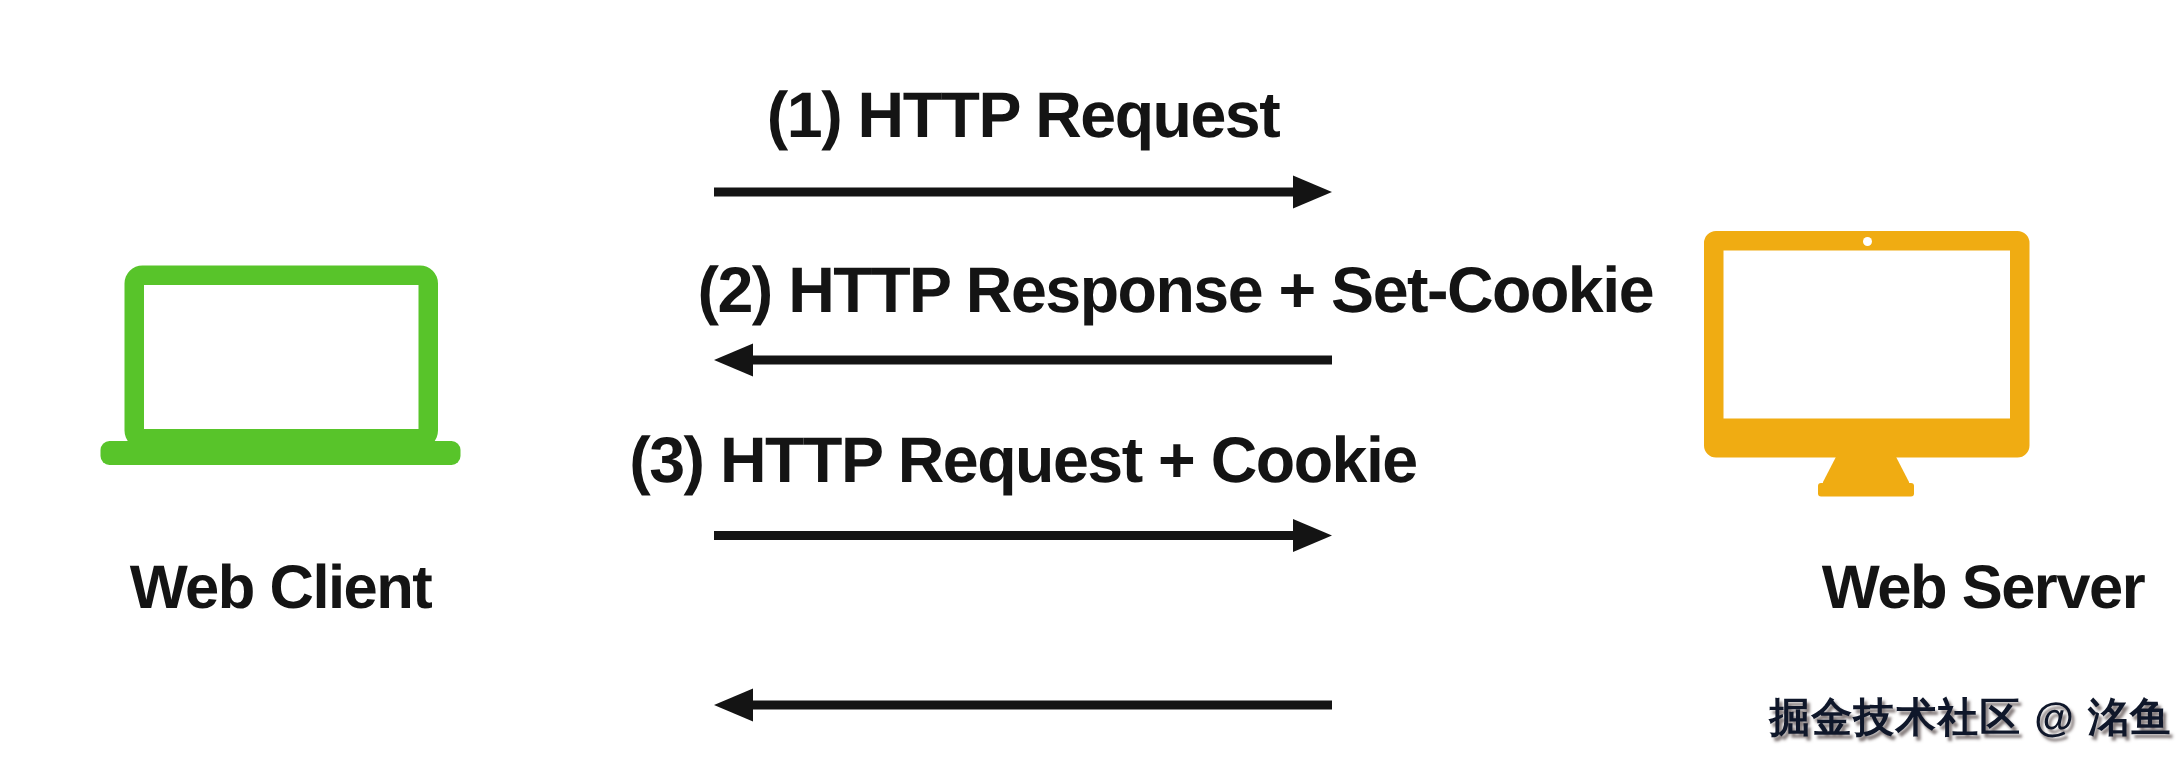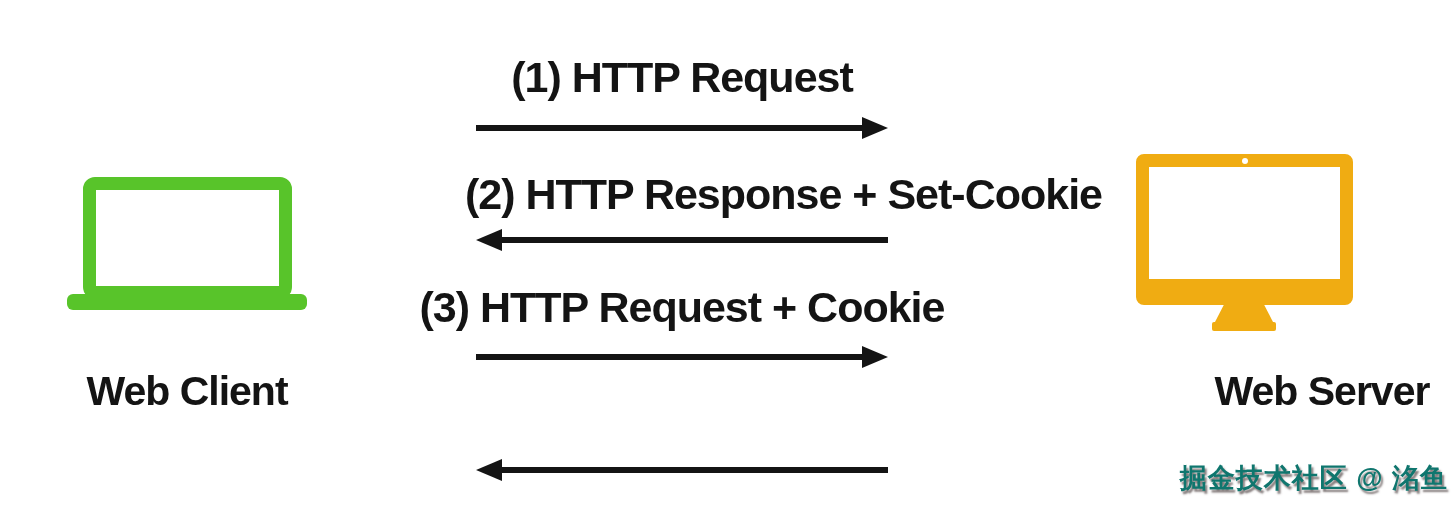--- a/index.html
+++ b/index.html
@@ -71,21 +71,21 @@
   .arrow.left  .shaft { left: 22px; right: 0; }
   .arrow .head { position: absolute; top: 0; width: 0; height: 0;
                  border-top: 11px solid transparent; border-bottom: 11px solid transparent; }
   .arrow.right .head { right: 0; border-left: 26px solid #141414; }
   .arrow.left  .head { left: 0;  border-right: 26px solid #141414; }
 
   
   .watermark {
     position: absolute; right: 6px; bottom: 16px;
     font-weight: 700; font-size: 27px; letter-spacing: 1px;
-    color: #0f766e;
+    color: #0f172a;
     text-shadow: 2px 3px 2px rgba(110, 100, 100, 0.85);
     white-space: nowrap;
   }
 </style>
 </head>
 <body>
 
 <div class="canvas">
 
   <div class="laptop">

